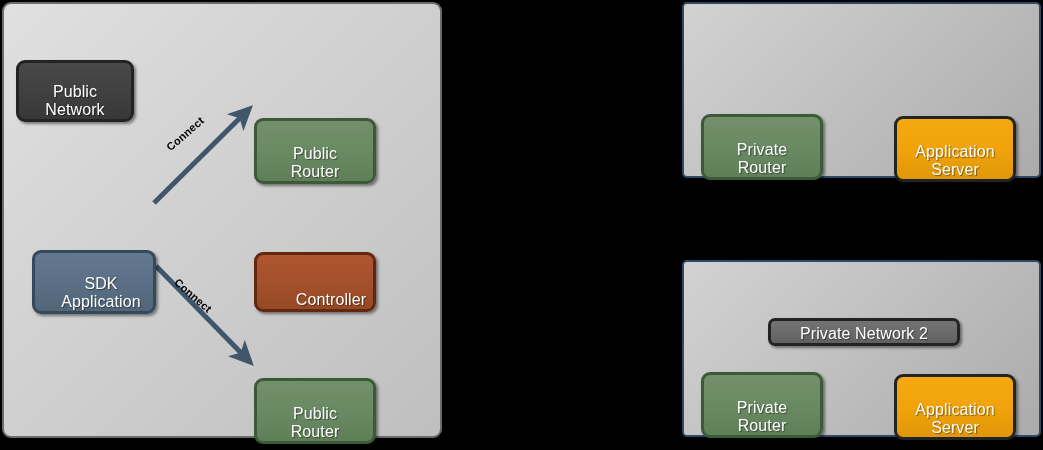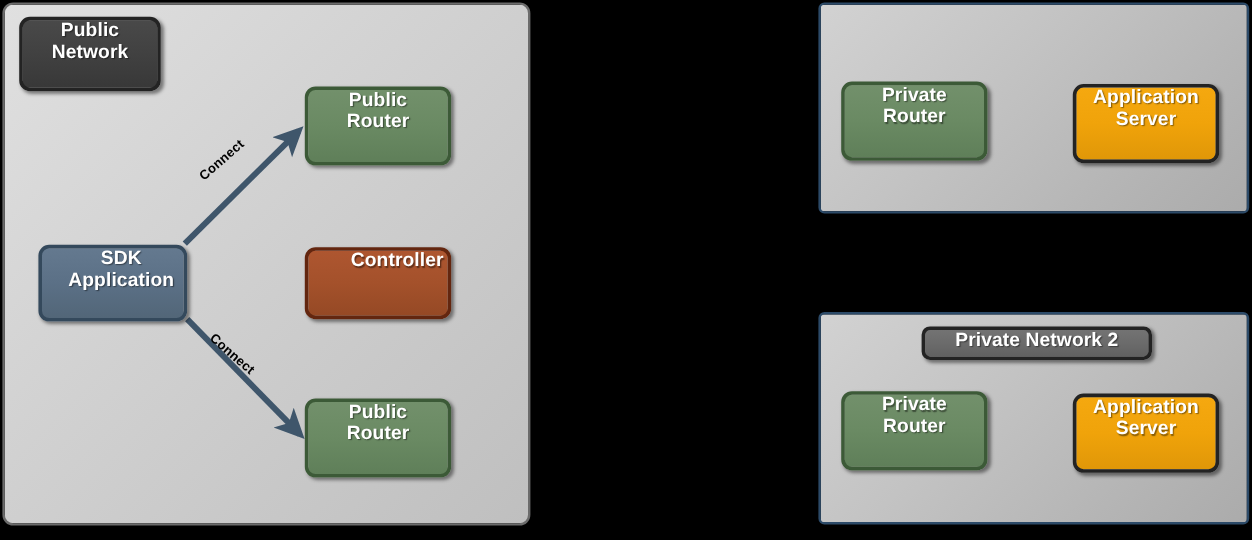--- a/index.html
+++ b/index.html
@@ -37,31 +37,32 @@
     border-radius: 5px;
   }
   .panel-private-1 { top: 2px; height: 176px; }
   .panel-private-2 { top: 260px; height: 177px; }
 
   
   .node {
     position: absolute;
     box-sizing: border-box;
     display: flex;
-    align-items: flex-start;
+    align-items: flex-end;
     justify-content: center;
     text-align: center;
     border-radius: 9px;
     color: #ffffff;
-    font-weight: bold;
+    font-weight: normal;
     font-size: 16px;
     line-height: 1.12;
     letter-spacing: 0.1px;
     text-shadow: 1px 1px 1px rgba(0,0,0,0.45);
     box-shadow: 2px 2px 3px rgba(0,0,0,0.45);
+    margin-top: 46px;
   }
 
   .node-dark {
     background: linear-gradient(180deg, #494949 0%, #414141 50%, #383838 100%);
     border: 3px solid #232323;
   }
   .node-green {
     background: linear-gradient(180deg, #72906b 0%, #6a8a63 50%, #5f7f59 100%);
     border: 3px solid #3c5a37;
   }

